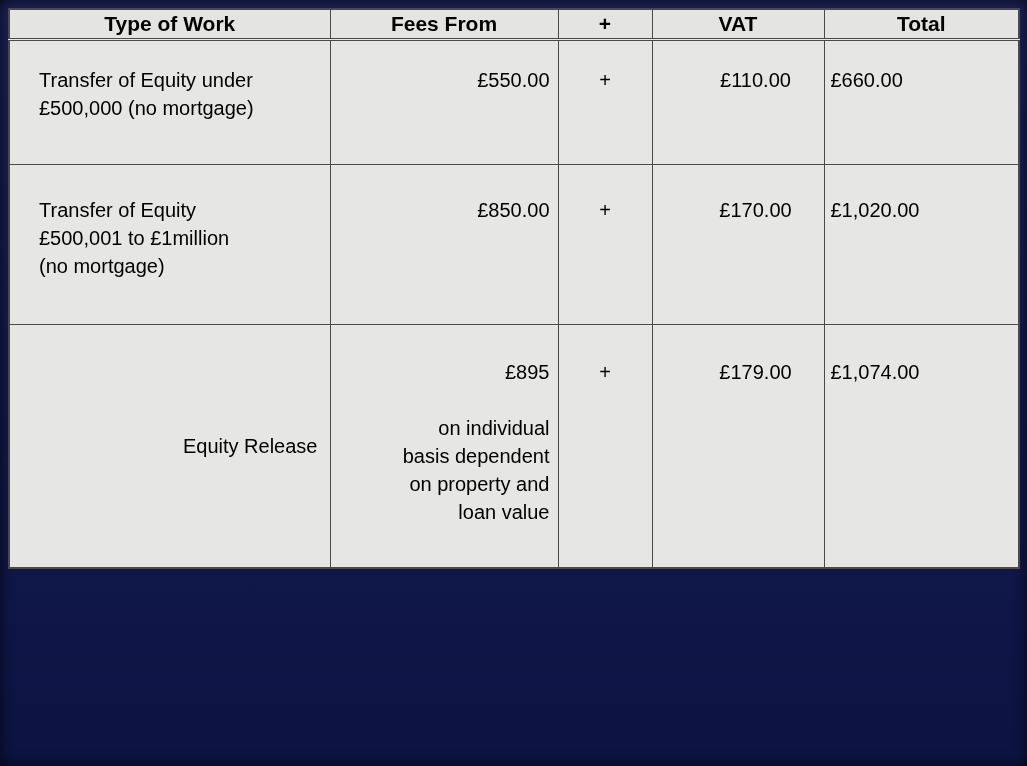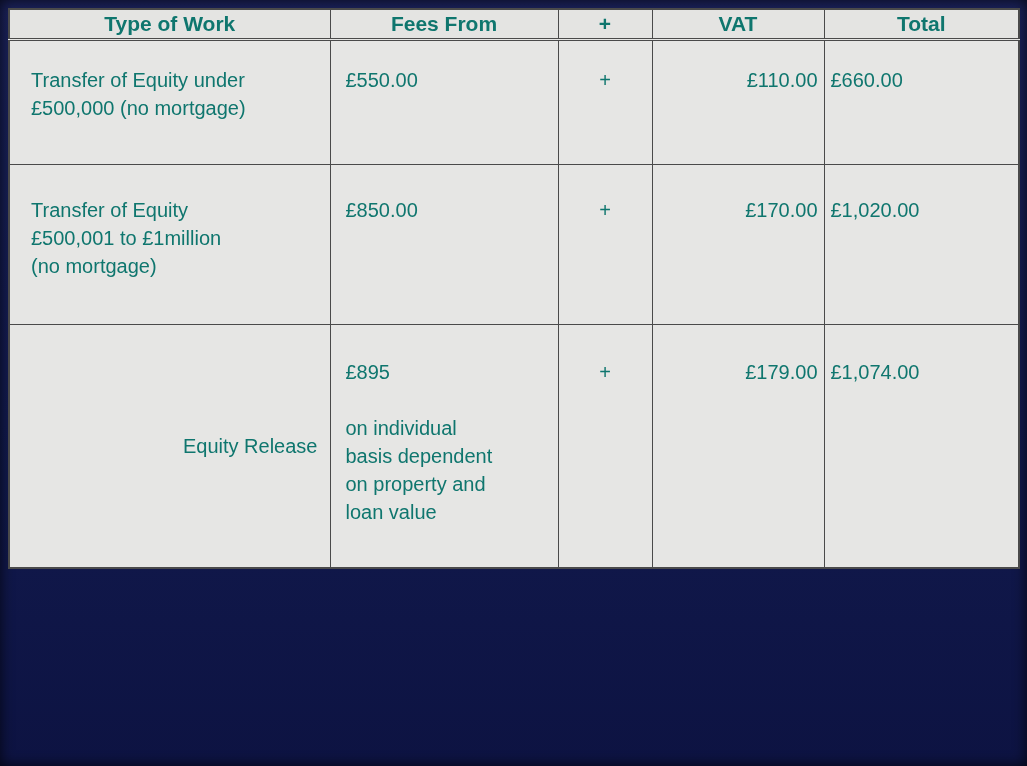--- a/index.html
+++ b/index.html
@@ -23,45 +23,45 @@
     position: absolute;
     left: 8px;
     top: 8px;
     border-collapse: collapse;
     table-layout: fixed;
     background: #e6e6e4;
     border: 2px solid #4a4a4a;
   }
   th, td {
     border: 1px solid #4a4a4a;
-    color: #0f766e;
+    color: #000000;
     box-sizing: border-box;
     overflow: hidden;
   }
   th {
     height: 30px;
     font-size: 21px;
     font-weight: bold;
     text-align: center;
     padding: 1px 4px;
     border-bottom: 3px double #4a4a4a;
     background: #e4e4e2;
   }
   td {
     font-size: 20px;
     line-height: 28px;
     vertical-align: top;
     white-space: pre-line;
     padding: 0 6px;
   }
   
-  td.c-work  { text-align: left;  padding-left: 21px; padding-right: 12px; }
-  td.c-fees  { text-align: left;  padding-left: 15px; padding-right: 8px; }
+  td.c-work  { text-align: left;  padding-left: 29px; padding-right: 12px; }
+  td.c-fees  { text-align: right;  padding-left: 15px; padding-right: 8px; }
   td.c-plus  { text-align: center; }
-  td.c-vat   { text-align: right; padding-left: 41px; }
+  td.c-vat   { text-align: center; padding-left: 41px; }
   td.c-total { text-align: left; }
   
   tr.r1 td { height: 125px; padding-top: 25px; }
   tr.r2 td { height: 160px; padding-top: 31px; margin-top: 31px; }
   tr.r3 td { height: 185px; padding-top: 31px; }
   tr.r4 td { height: 244px; padding-top: 33px; margin-left: 12px; }
   td.v-mid {
     vertical-align: middle;
     padding-top: 0 !important;
     text-align: right;

